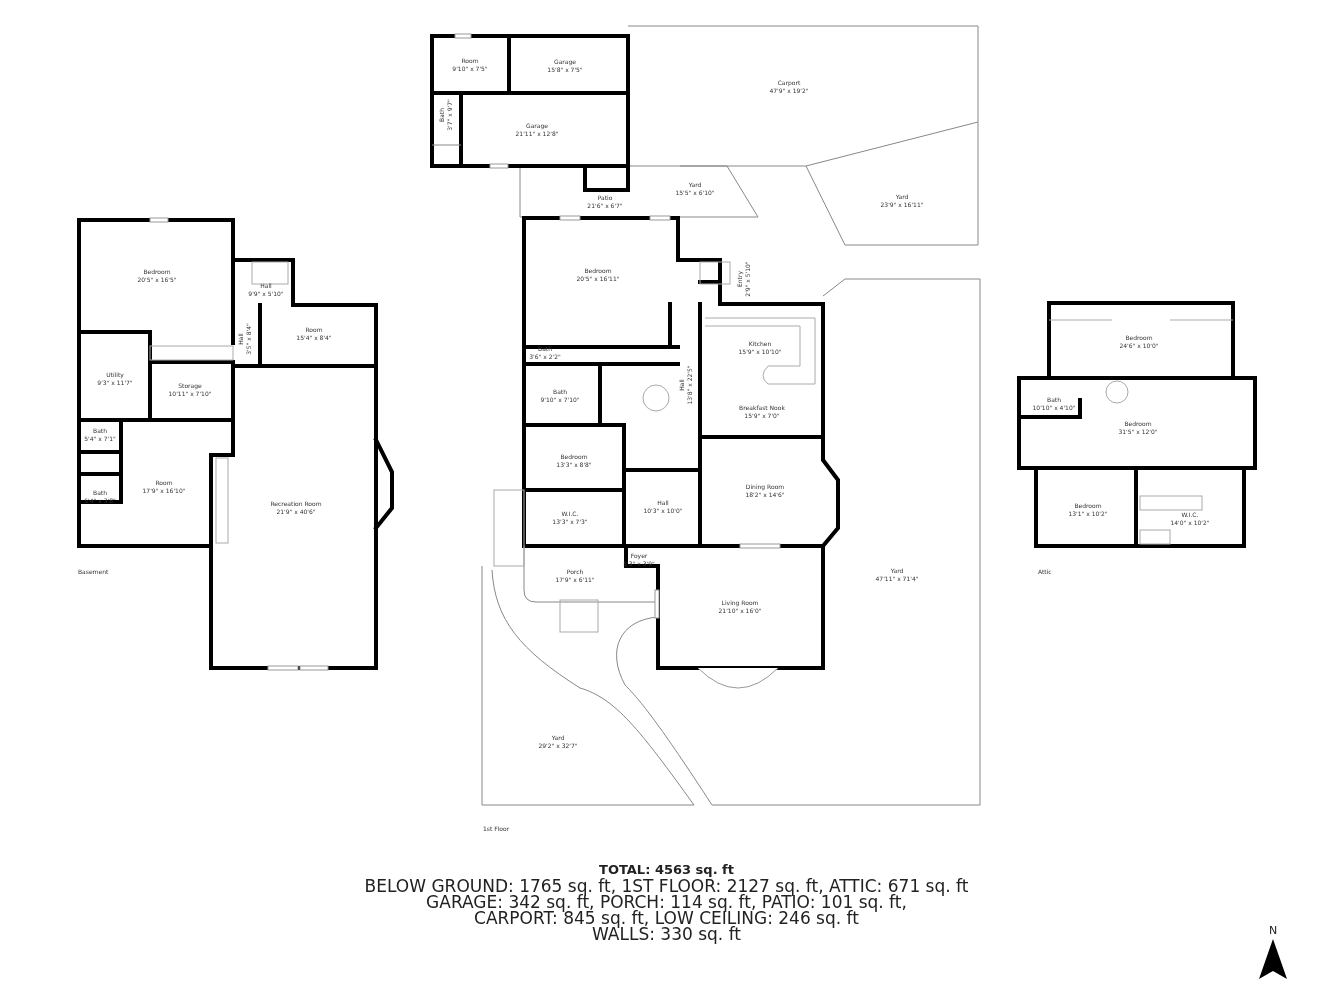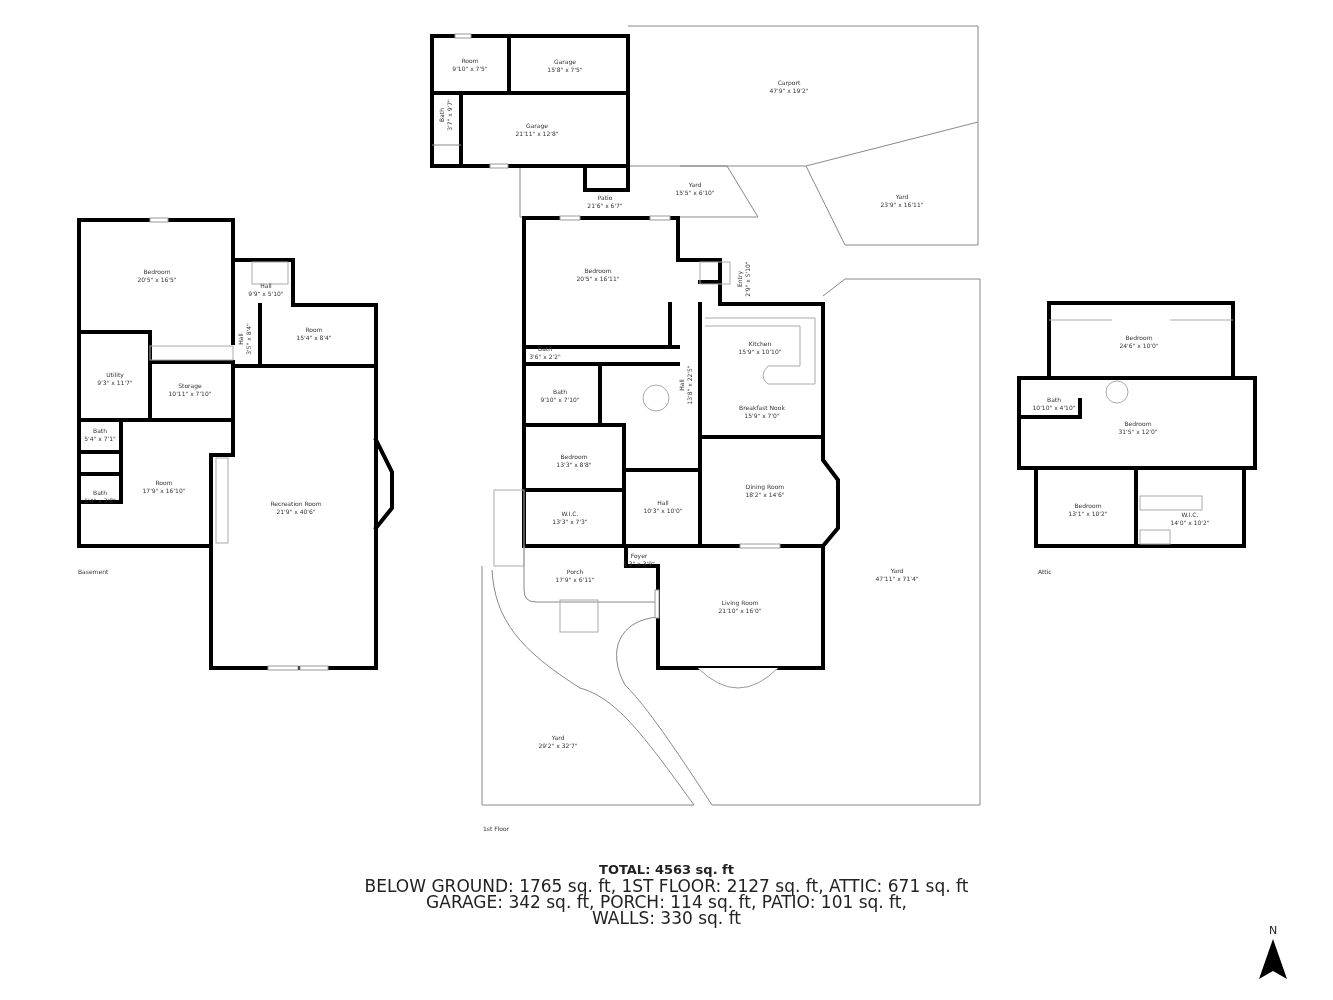--- a/index.html
+++ b/index.html
@@ -166,20 +166,21 @@
   <div class="lbl" style="left:1138px;top:428px"><span>Bedroom</span><br><span>31'5" x 12'0"</span></div>
   <div class="lbl" style="left:1088px;top:510px"><span>Bedroom</span><br><span>13'1" x 10'2"</span></div>
   <div class="lbl" style="left:1190px;top:519px"><span>W.I.C.</span><br><span>14'0" x 10'2"</span></div>
   <div class="floor-lbl" style="left:1038px;top:568px">Attic</div>
 </div>
 
 <div class="summary">
   <div class="total">TOTAL: 4563 sq. ft</div>
   <div class="line">BELOW GROUND: 1765 sq. ft, 1ST FLOOR: 2127 sq. ft, ATTIC: 671 sq. ft</div>
   <div class="line">GARAGE: 342 sq. ft, PORCH: 114 sq. ft, PATIO: 101 sq. ft,</div>
+  <div class="line">CARPORT: 845 sq. ft, LOW CEILING: 246 sq. ft</div>
   <div class="line">WALLS: 330 sq. ft</div>
 </div>
 
 <div class="north">
   <span class="n">N</span>
   <svg width="34" height="44" viewBox="0 0 34 44">
     <polygon points="17,2 31,42 17,34 3,42" fill="#000"></polygon>
   </svg>
 </div>
 

